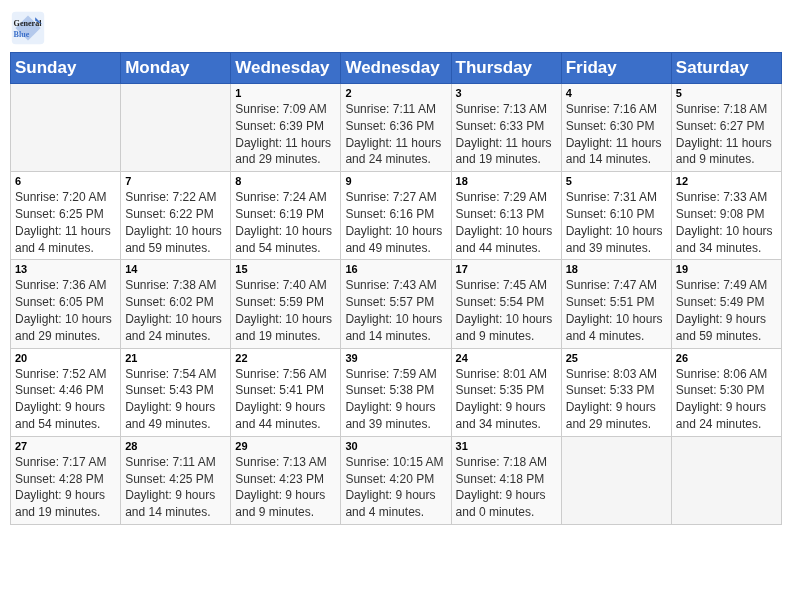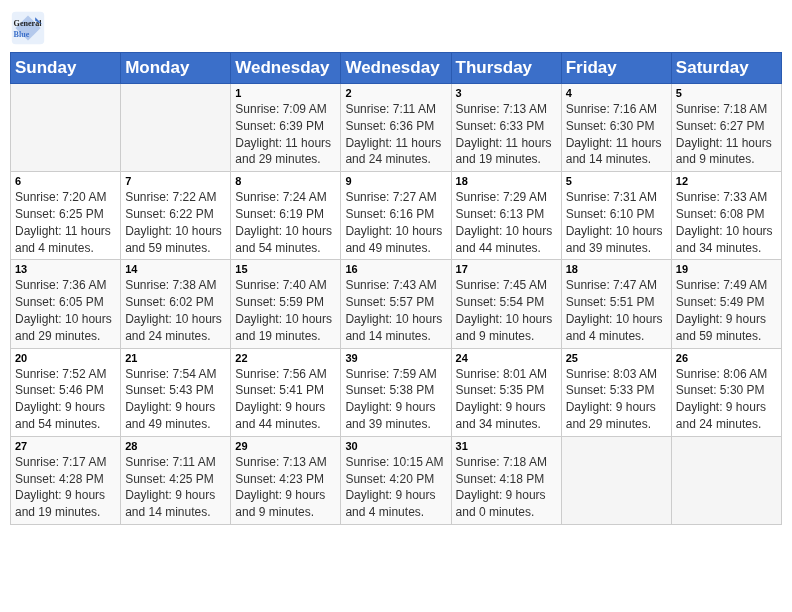--- a/index.html
+++ b/index.html
@@ -186,21 +186,21 @@
         </td>
         <td>
           <span class="day-num">5</span>
           <div class="day-info">Sunrise: 7:31 AM
 Sunset: 6:10 PM
 Daylight: 10 hours and 39 minutes.</div>
         </td>
         <td>
           <span class="day-num">12</span>
           <div class="day-info">Sunrise: 7:33 AM
-Sunset: 6:08 PM
+Sunset: 9:08 PM
 Daylight: 10 hours and 34 minutes.</div>
         </td>
       </tr>
       <tr>
         <td>
           <span class="day-num">13</span>
           <div class="day-info">Sunrise: 7:36 AM
 Sunset: 6:05 PM
 Daylight: 10 hours and 29 minutes.</div>
         </td>
@@ -238,21 +238,21 @@
           <span class="day-num">19</span>
           <div class="day-info">Sunrise: 7:49 AM
 Sunset: 5:49 PM
 Daylight: 9 hours and 59 minutes.</div>
         </td>
       </tr>
       <tr>
         <td>
           <span class="day-num">20</span>
           <div class="day-info">Sunrise: 7:52 AM
-Sunset: 5:46 PM
+Sunset: 4:46 PM
 Daylight: 9 hours and 54 minutes.</div>
         </td>
         <td>
           <span class="day-num">21</span>
           <div class="day-info">Sunrise: 7:54 AM
 Sunset: 5:43 PM
 Daylight: 9 hours and 49 minutes.</div>
         </td>
         <td>
           <span class="day-num">22</span>

